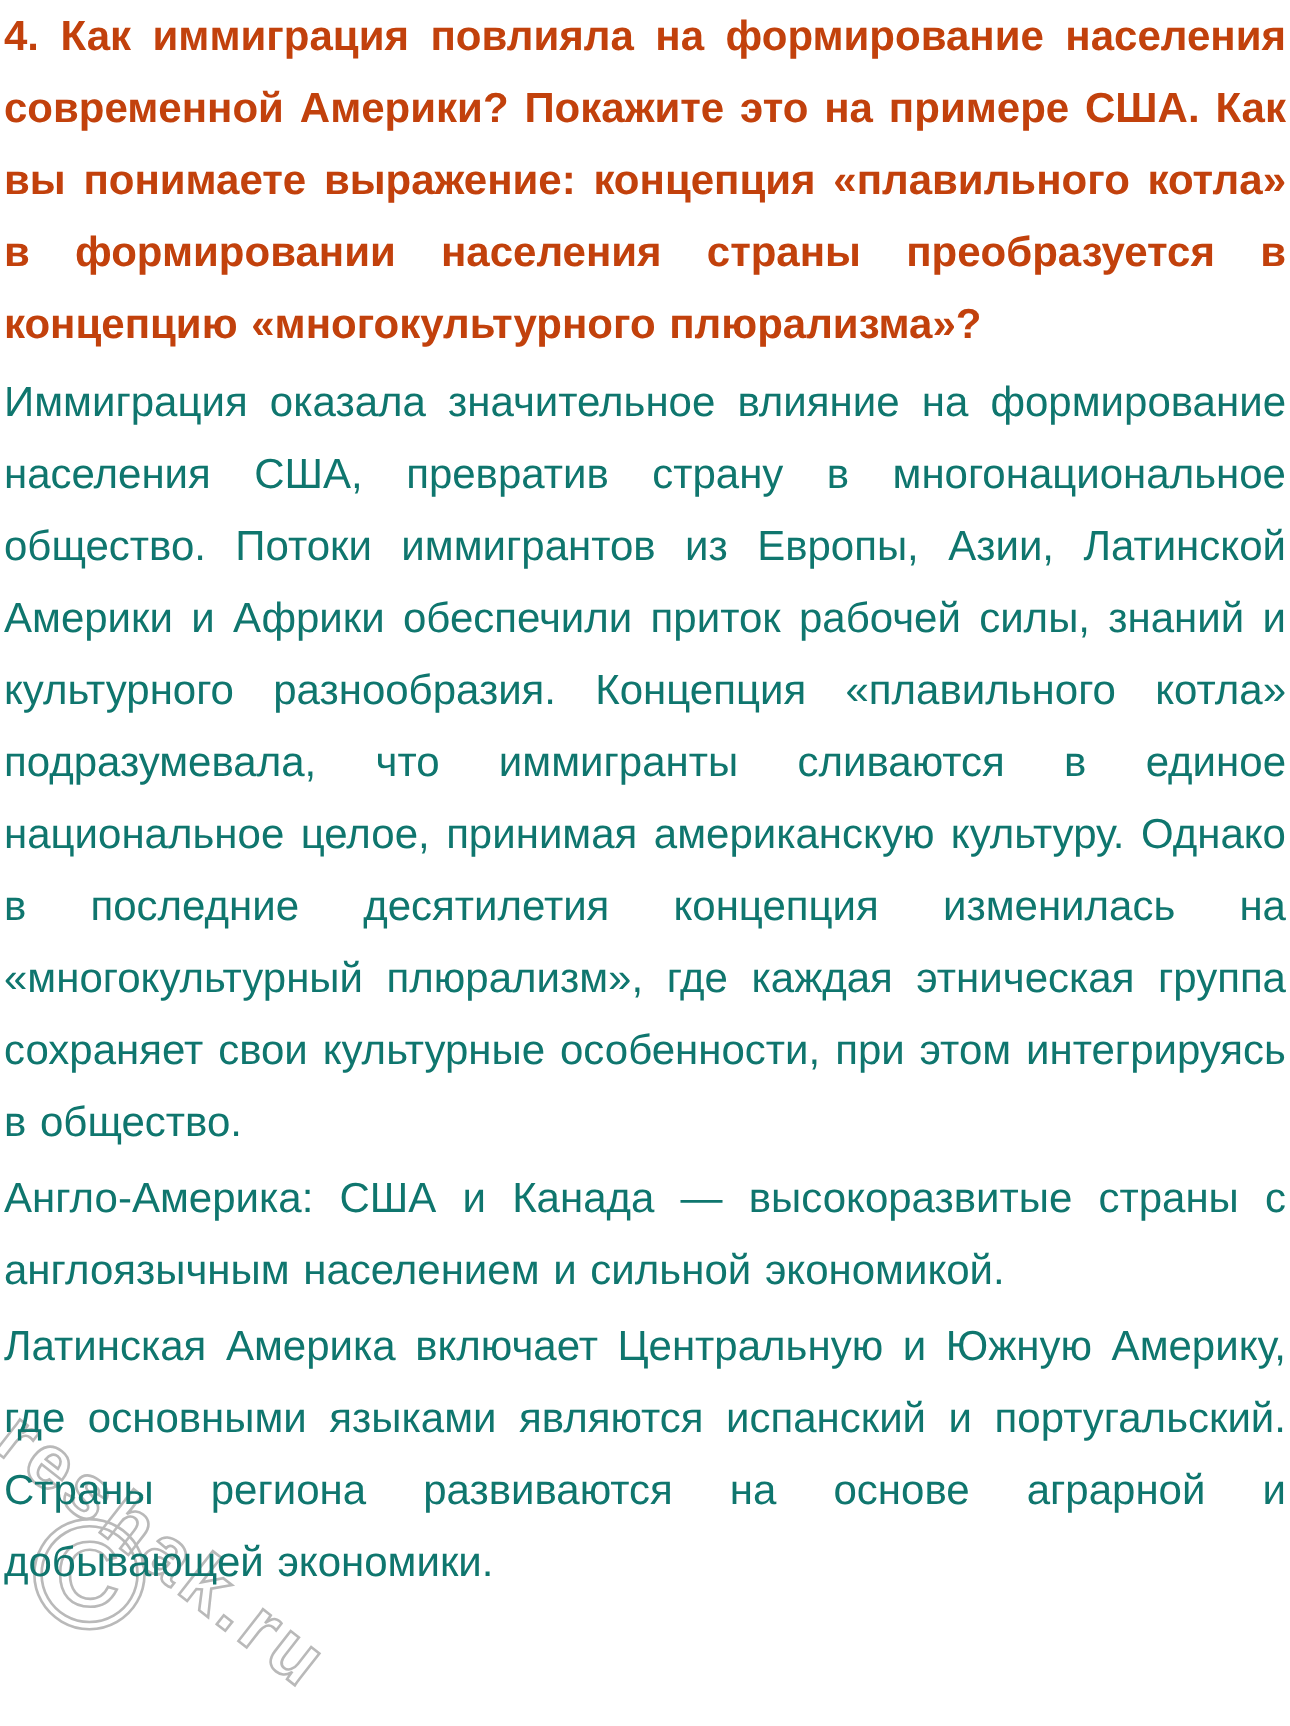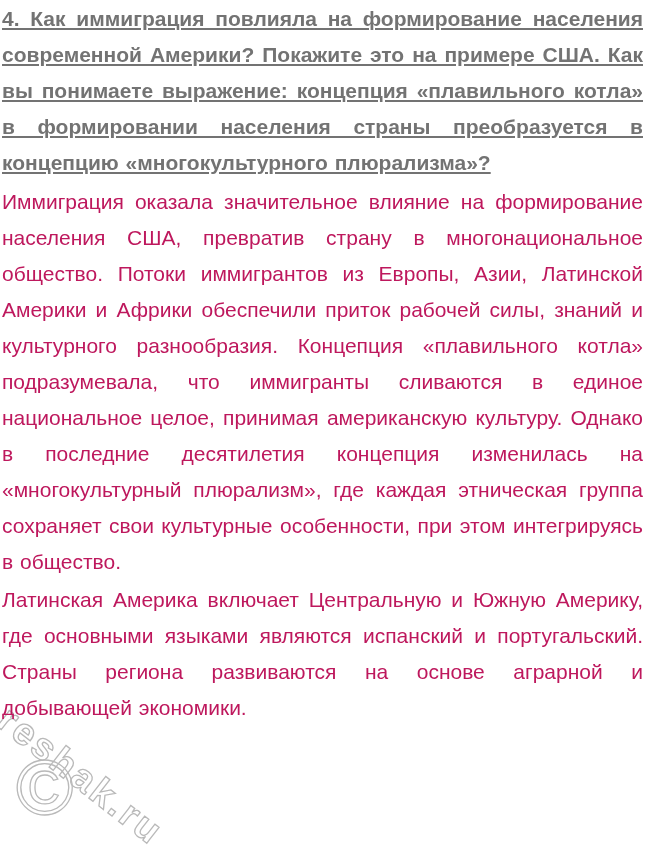--- a/index.html
+++ b/index.html
@@ -18,28 +18,27 @@
   .content {
     position: relative;
     z-index: 1;
     padding: 1px 2px 0 2px;
   }
   .block {
     margin: 0;
     font-size: 21px;
     line-height: 36px;
     text-align: justify;
-    color: #be185d;
+    color: #0f766e;
     word-spacing: 1px;
   }
   .block.question {
     font-weight: bold;
-    color: #737373;
+    color: #c2410c;
     margin-bottom: 3px;
-    text-decoration: underline;
   }
   .block.answer {
     margin-bottom: 2px;
   }
   
   .watermark {
     position: absolute;
     left: 0;
     top: 0;
     z-index: 0;
@@ -77,17 +76,18 @@
 <div class="page">
 
   <div class="watermark">
     <span class="wm-site">reshak.ru</span>
     <span class="wm-copy">©</span>
   </div>
 
   <div class="content">
     <p class="block question">4. Как иммиграция повлияла на формирование населения современной Америки? Покажите это на примере США. Как вы понимаете выражение: концепция «плавильного котла» в формировании населения страны преобразуется в концепцию «многокультурного плюрализма»?</p>
     <p class="block answer">Иммиграция оказала значительное влияние на формирование населения США, превратив страну в многонациональное общество. Потоки иммигрантов из Европы, Азии, Латинской Америки и Африки обеспечили приток рабочей силы, знаний и культурного разнообразия. Концепция «плавильного котла» подразумевала, что иммигранты сливаются в единое национальное целое, принимая американскую культуру. Однако в последние десятилетия концепция изменилась на «многокультурный плюрализм», где каждая этническая группа сохраняет свои культурные особенности, при этом интегрируясь в общество.</p>
+    <p class="block answer">Англо-Америка: США и Канада — высокоразвитые страны с англоязычным населением и сильной экономикой.</p>
     <p class="block answer">Латинская Америка включает Центральную и Южную Америку, где основными языками являются испанский и португальский. Страны региона развиваются на основе аграрной и добывающей экономики.</p>
 
   </div>
 
 </div>
 
 </body></html>

